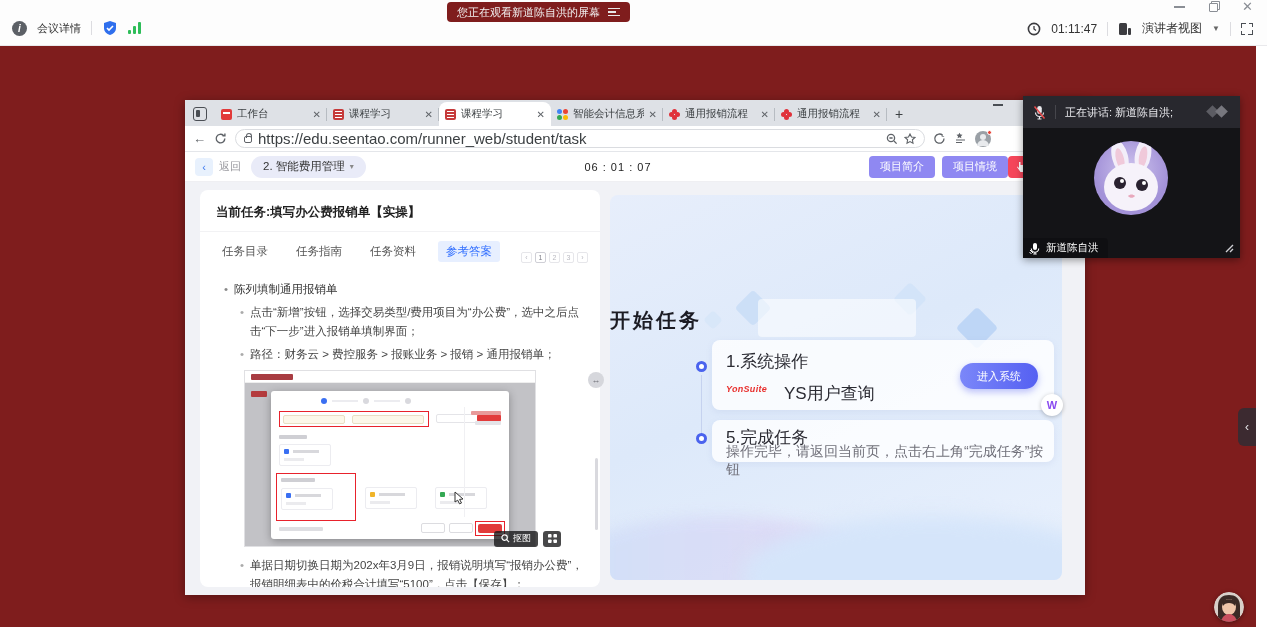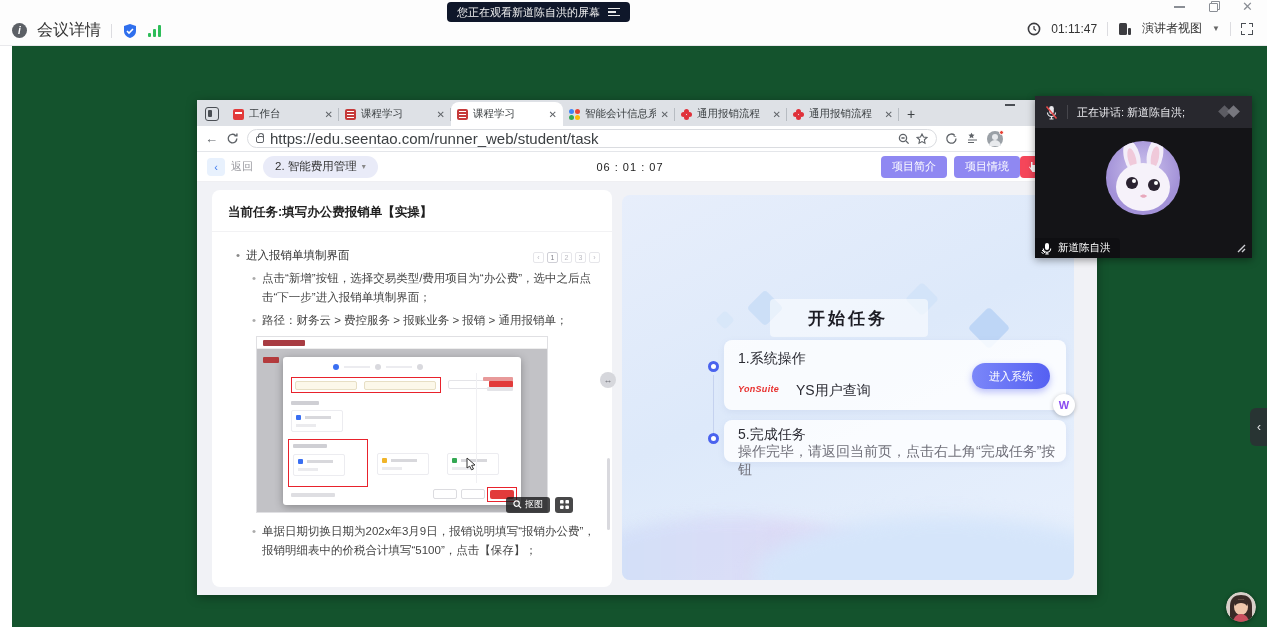--- a/index.html
+++ b/index.html
@@ -5,41 +5,41 @@
   * { margin:0; padding:0; box-sizing:border-box; }
   html,body { width:1267px; height:627px; }
   body { font-family:"Liberation Sans","DejaVu Sans",sans-serif; position:relative; overflow:hidden; background:#fff; }
 
   
   .topbar { position:absolute; left:0; top:0; width:1267px; height:46px; background:#fdfdfd; border-bottom:1px solid #e9e9ec; z-index:40; }
   .win-controls { position:absolute; right:14px; top:2px; display:flex; gap:24px; align-items:center; color:#6b6f76; z-index:45;}
   .win-min { width:11px; height:2px; background:#8a8e95; }
   .win-max { width:9px; height:9px; border:1.3px solid #8a8e95; border-radius:1px; box-shadow:2px -2px 0 -1px #fff, 2px -2px 0 0 #8a8e95; }
   .win-close { font-size:13px; color:#8a8e95; line-height:10px; }
-  .banner { position:absolute; left:447px; top:2px; height:20px; background:#0f172a; border-radius:4px; color:#f2f2f2; font-size:11px; display:flex; align-items:center; gap:8px; padding:0 10px; z-index:60; }
+  .banner { position:absolute; left:447px; top:2px; height:20px; background:#7f1d1d; border-radius:4px; color:#f2f2f2; font-size:11px; display:flex; align-items:center; gap:8px; padding:0 10px; z-index:60; }
   .banner-icon { display:inline-block; width:12px; }
   .banner-icon i { display:block; height:1.5px; background:#e8e8e8; margin:2px 0; }
   .banner-icon i:nth-child(2){ width:8px; }
   .mtool-left { position:absolute; left:12px; top:20px; display:flex; align-items:center; gap:10px; }
   .info-ic { width:15px; height:15px; border-radius:50%; background:#5c6066; color:#fff; font-size:10px; font-weight:bold; display:flex; align-items:center; justify-content:center; font-style:italic; }
-  .mtool-label { font-size:16px; color:#333; }
+  .mtool-label { font-size:11px; color:#333; }
   .vdiv { width:1px; height:14px; background:#dcdce0; }
   .sig { display:flex; align-items:flex-end; gap:2px; height:12px; }
   .sig i { width:3px; background:#2ebd59; border-radius:1px; display:block; }
   .mtool-right { position:absolute; right:14px; top:20px; display:flex; align-items:center; gap:10px; font-size:12px; color:#333; }
   .caret { font-size:8px; color:#666; }
   .fsq { width:12px; height:12px; position:relative; }
   .fsq:before,.fsq:after { content:""; position:absolute; width:4px; height:4px; }
   .fsq:before { left:0; top:0; border-left:1.5px solid #4a4e54; border-top:1.5px solid #4a4e54; box-shadow:8px 0 0 -1.5px #fff; }
   .fsq:after { right:0; bottom:0; border-right:1.5px solid #4a4e54; border-bottom:1.5px solid #4a4e54; }
   .fsq .tr { position:absolute; right:0; top:0; width:4px; height:4px; border-right:1.5px solid #4a4e54; border-top:1.5px solid #4a4e54; }
   .fsq .bl { position:absolute; left:0; bottom:0; width:4px; height:4px; border-left:1.5px solid #4a4e54; border-bottom:1.5px solid #4a4e54; }
 
   
-  .screen { position:absolute; left:12px; top:46px; width:1256px; height:581px; background:#14532d; }
+  .screen { position:absolute; left:0; top:46px; width:1256px; height:581px; background:#7f1d1d; }
 
   
   .browser { position:absolute; left:185px; top:54px; width:900px; height:495px; background:#fff; box-shadow:0 2px 10px rgba(0,0,0,.35); }
   .tabstrip { position:relative; height:26px; background:#dee1e6; display:flex; align-items:flex-end; padding-left:6px; }
   .tab-squares { width:14px; height:14px; border:1.6px solid #4a4e54; border-radius:3px; margin:0 8px 5px 2px; position:relative;}
   .tab-squares:before{content:"";position:absolute;left:2px;top:2px;width:4px;height:7px;background:#4a4e54;border-radius:1px;}
   .tab { width:112px; height:24px; display:flex; align-items:center; gap:5px; padding:0 6px; font-size:10.5px; color:#3c4043; position:relative; }
   .tab .tlabel { flex:1; white-space:nowrap; overflow:hidden; }
   .tab .tclose { font-size:10px; color:#5f6368; }
   .tab.active { background:#fff; border-radius:8px 8px 0 0; }
@@ -128,25 +128,25 @@
   .draghandle { position:absolute; left:403px; top:190px; width:16px; height:16px; border-radius:50%; background:#d6d7dc; color:#71727a; font-size:9px; display:flex; align-items:center; justify-content:center; }
 
   
   .startcard { position:absolute; left:425px; top:13px; width:452px; height:385px; border-radius:8px; overflow:hidden; background:linear-gradient(155deg,#e7eefb 0%,#dde9fa 45%,#e9f1fd 100%); }
   .deco { position:absolute; transform:rotate(45deg); border-radius:4px; }
   .d1 { left:130px; top:100px; width:26px; height:26px; background:#c7dcf6; opacity:.8; }
   .d2 { left:96px; top:118px; width:14px; height:14px; background:#d8e7f9; }
   .d3 { left:288px; top:92px; width:24px; height:24px; background:#cfe1f8; opacity:.7; }
   .d4 { left:352px; top:118px; width:30px; height:30px; background:#b9d2f4; opacity:.85; }
   .titleband { position:absolute; left:148px; top:104px; width:158px; height:38px; background:rgba(255,255,255,.55); border-radius:4px; }
-  .starttitle { position:absolute; left:0; top:112px; width:452px; text-align:center; font-size:17px; font-weight:bold; color:#1c1c24; letter-spacing:3px; }
+  .starttitle { position:absolute; left:0; top:112px; width:452px; font-size:20px; font-weight:bold; color:#1c1c24; letter-spacing:3px; }
   .tl-line { position:absolute; left:91px; top:180px; width:1px; height:60px; background:#c5d2ef; }
   .tl-dot { position:absolute; left:86px; width:11px; height:11px; border-radius:50%; background:#fff; border:3px solid #4a63ee; }
   .scard { position:absolute; left:102px; width:342px; background:rgba(255,255,255,.82); border-radius:8px; box-shadow:0 2px 6px rgba(120,140,190,.12); }
-  .scard .st { font-size:14px; color:#2b2b33;text-align:center; }
+  .scard .st { font-size:17px; color:#2b2b33;text-align:center; }
   .brand { color:#e8312f; font-size:9px; font-weight:bold; font-style:italic; letter-spacing:.3px; }
   .enterbtn { position:absolute; right:16px; top:23px; width:78px; height:26px; border-radius:14px; background:linear-gradient(90deg,#7b87f9,#5560f2); color:#fff; font-size:11px; display:flex; align-items:center; justify-content:center; box-shadow:0 3px 7px rgba(90,100,240,.4); }
   .wave1 { position:absolute; left:-50px; bottom:-46px; width:320px; height:110px; border-radius:50%; background:linear-gradient(90deg,#cfe0f8,#e3d7f5); filter:blur(7px); opacity:.9; }
   .wave2 { position:absolute; right:-60px; bottom:-56px; width:380px; height:120px; border-radius:50%; background:#d5e5fa; filter:blur(9px); }
   .wbadge { position:absolute; left:856px; top:212px; width:22px; height:22px; border-radius:50%; background:#fff; box-shadow:0 1px 4px rgba(0,0,0,.25); display:flex; align-items:center; justify-content:center; font-size:11px; font-weight:bold; color:#8a4bf0; z-index:5; }
 
   
   .vpanel { position:absolute; left:1023px; top:50px; width:217px; height:162px; background:#141417; z-index:50; box-shadow:0 2px 8px rgba(0,0,0,.4); }
   .vhead { height:32px; background:#28282e; display:flex; align-items:center; gap:9px; padding:0 10px; }
   .vhead .lbl { font-size:11px; color:#ececf0; flex:1; white-space:nowrap; }
@@ -310,29 +310,35 @@
         <svg class="pointer-ic" viewBox="0 0 10 12">
             <path d="M3 1v6L1.5 5.5 1 6l3.5 5h4L10 7.5 8.5 4H4.5V1z" fill="#fff"></path>
           </svg>
       </div>
     </div>
 
     <div class="contentarea">
 
       <div class="taskcard">
         <h1>当前任务:填写办公费报销单【实操】</h1>
+        <div class="ttabs">
+          <span class="ttab">任务目录</span>
+          <span class="ttab">任务指南</span>
+          <span class="ttab">任务资料</span>
+          <span class="ttab active">参考答案</span>
+        </div>
         <div class="pager">
           <span>‹</span>
           <span class="cur">1</span>
           <span>2</span>
           <span>3</span>
           <span>›</span>
         </div>
         <div class="tasklist">
-          <div class="b1">进入报销单填制界面</div>
+          <div class="b1">陈列填制通用报销单</div>
           <div class="b2">点击“新增”按钮，选择交易类型/费用项目为“办公费”，选中之后点击“下一步”进入报销单填制界面；</div>
           <div class="b2">路径：财务云 &gt; 费控服务 &gt; 报账业务 &gt; 报销 &gt; 通用报销单；</div>
 
           <div class="ss1wrap">
             <div class="ss1">
               <div class="ss1top"></div>
                 <div class="ss1tab"></div>
               <div class="ss1page"></div>
               <div class="ss1red"></div>
               <div class="ss1dim"></div>

